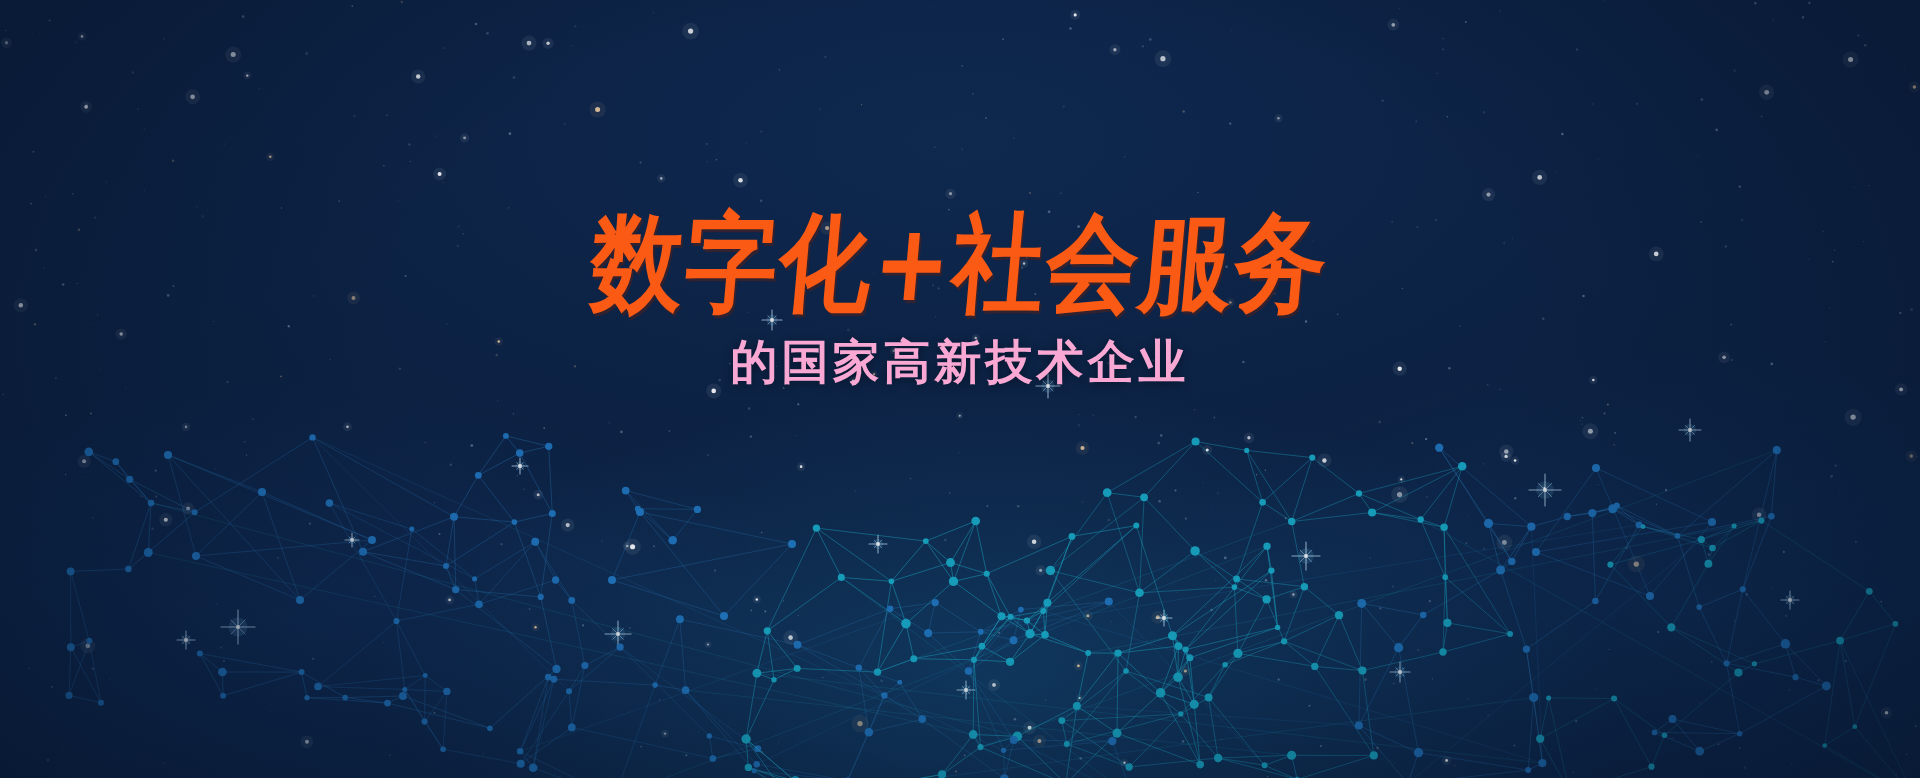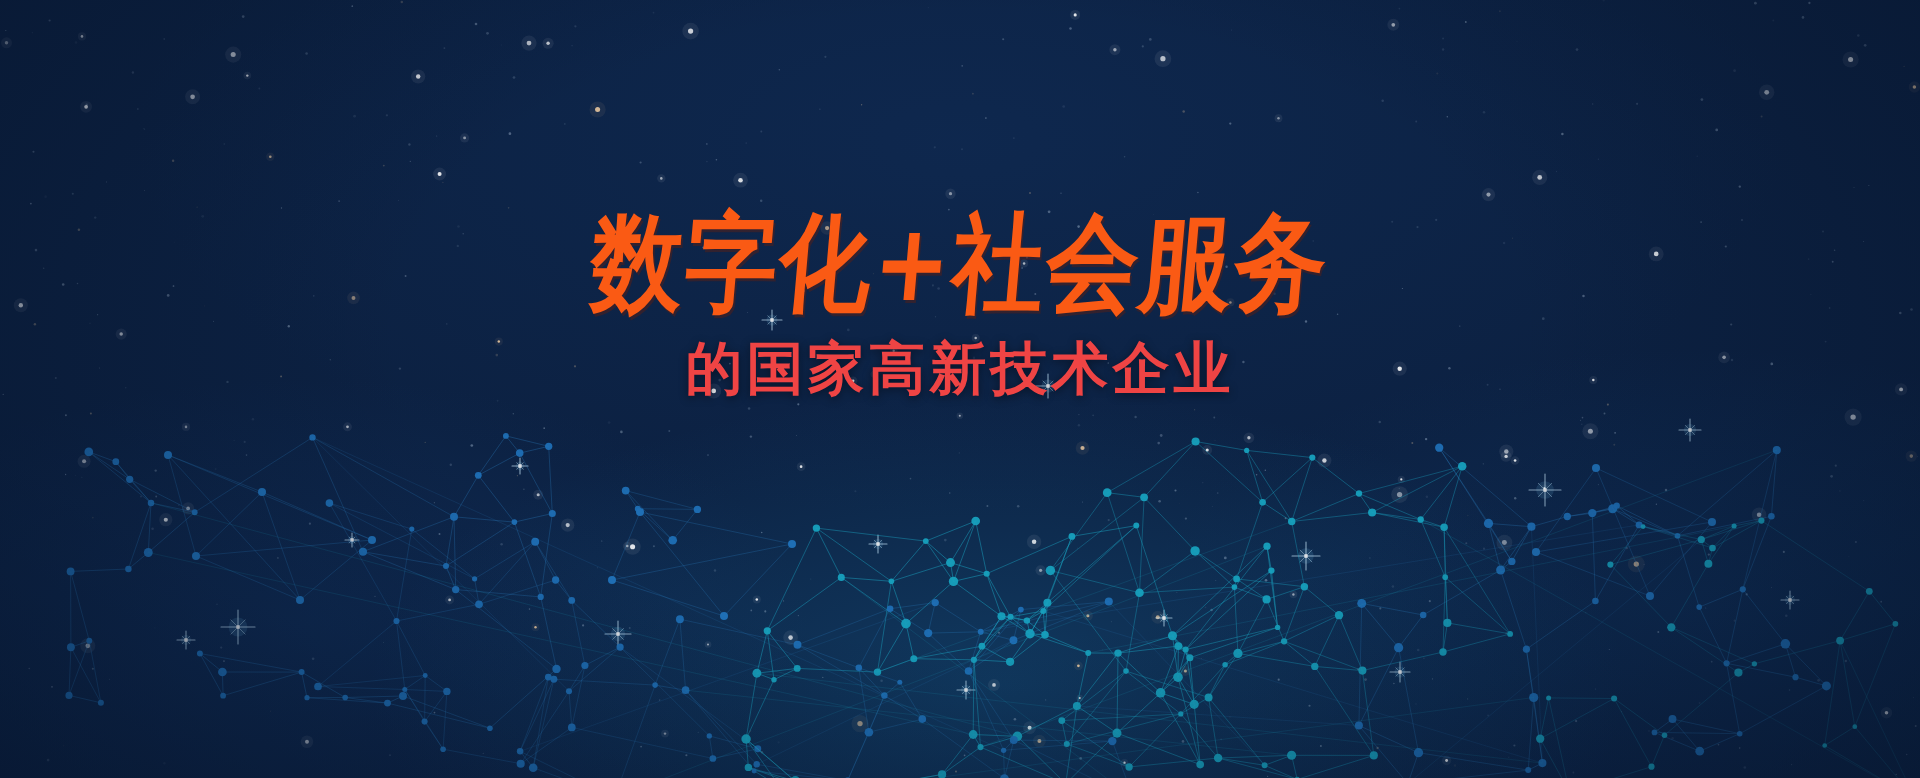--- a/index.html
+++ b/index.html
@@ -60,24 +60,24 @@
     line-height: 1.05;
     color: #fa5a14;
     transform: skewX(-5deg) scaleY(1.16);
     transform-origin: center center;
     text-shadow: 2px 3px 0 rgba(120,30,0,0.35);
     white-space: nowrap;
   }
   .subhead {
     margin: 18px 0 0 0;
     font-family: "DejaVu Serif", "Liberation Serif", serif;
-    font-size: 57px;
+    font-size: 47px;
     font-weight: 700;
     letter-spacing: 4px;
-    color: #ef4444;
+    color: #f9a8d4;
     text-shadow: 0 2px 10px rgba(0,0,0,0.45);
     white-space: nowrap;
   }
 </style>
 </head>
 <body>
 
 <div id="stage">
 
   <div class="bg-base"></div>

